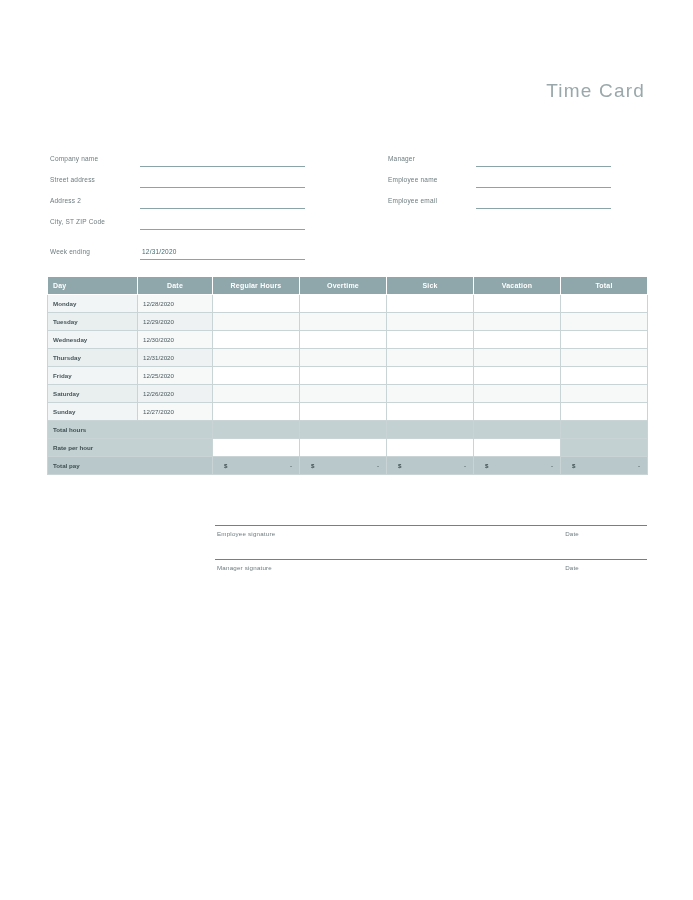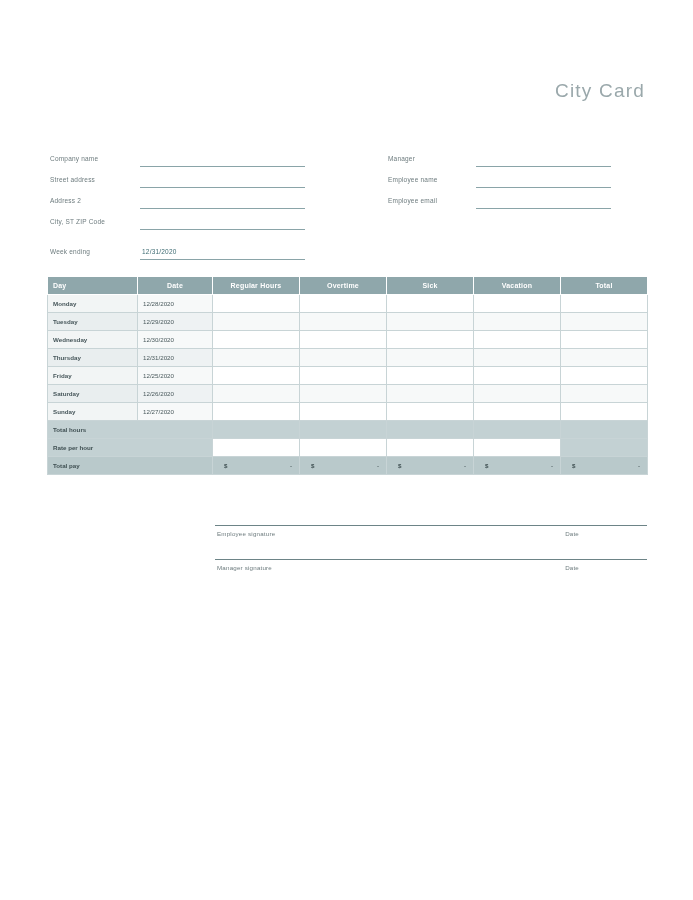--- a/index.html
+++ b/index.html
@@ -202,21 +202,21 @@
     font-size: 6.2px;
     color: #6d7b7e;
     letter-spacing: 0.2px;
   }
 </style>
 </head>
 <body>
 
 <div class="page">
 
-  <div class="doc-title">City Card</div>
+  <div class="doc-title">Time Card</div>
 
   <div class="info-block">
 
     <div class="left-col">
       <div class="field-row">
         <span class="field-label">Company name</span>
         <span class="field-line" style="left:90px;width:165px;top:11px;"></span>
         <span class="field-value"></span>
       </div>
       <div class="field-row">

